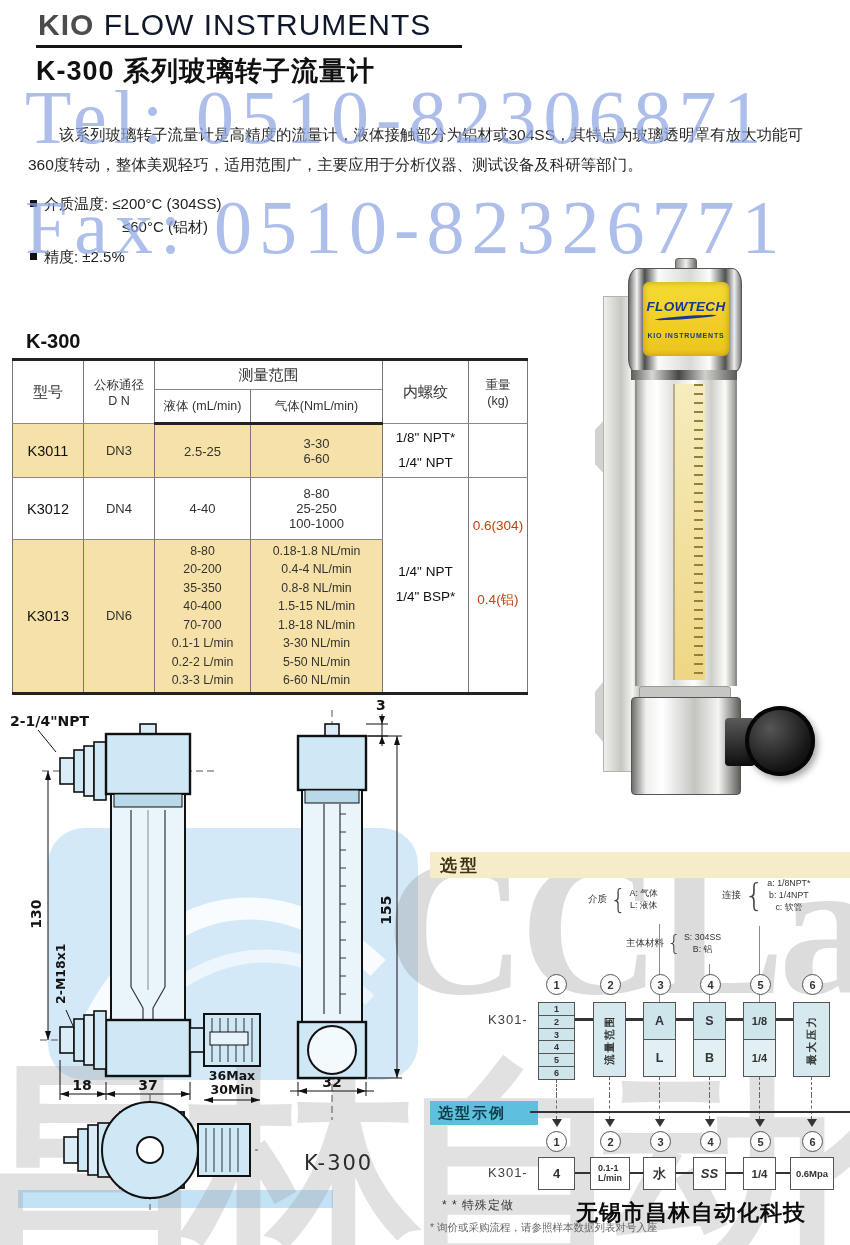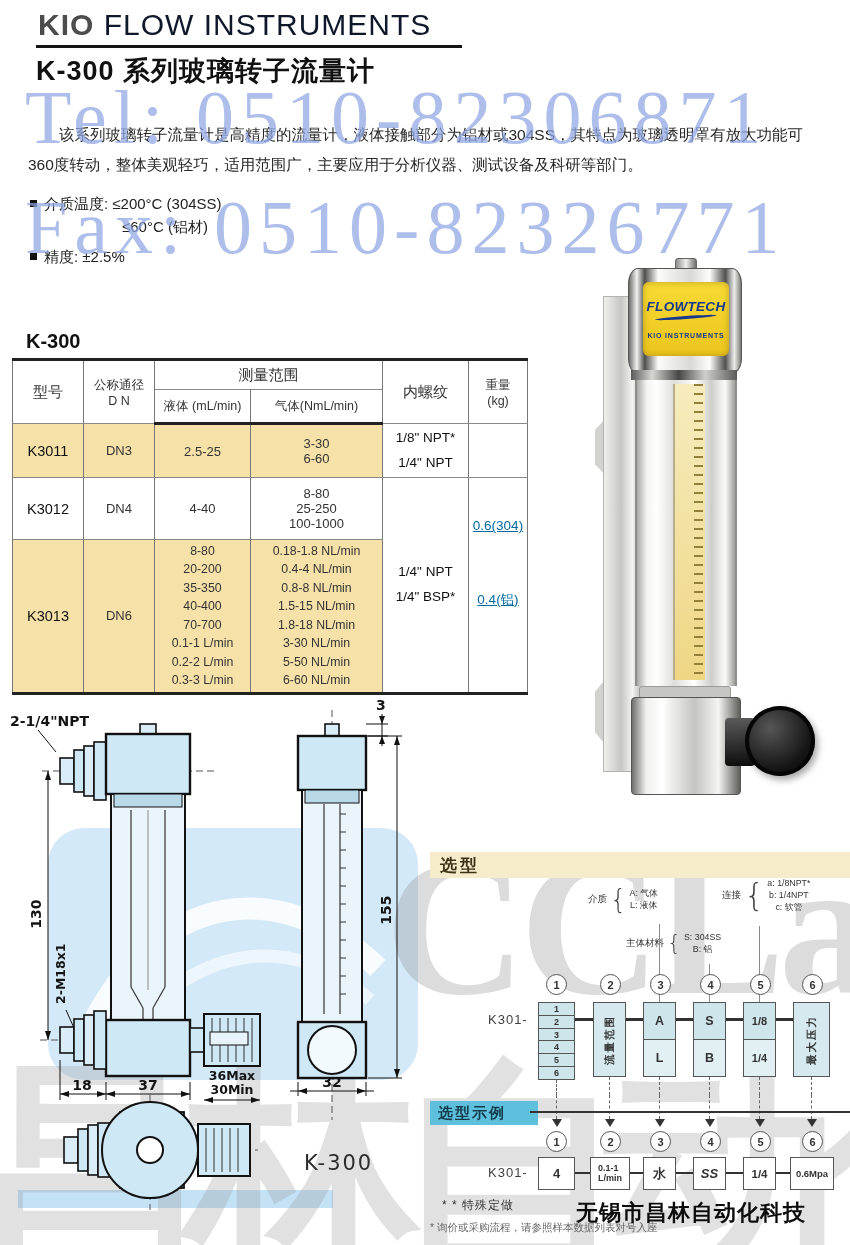--- a/index.html
+++ b/index.html
@@ -36,21 +36,21 @@
   table.spec td,table.spec th{border-left:1px solid #777;border-right:1px solid #777;
              border-top:1px solid #888;border-bottom:1px solid #888;
              text-align:center;vertical-align:middle;font-weight:normal;padding:2px 1px;}
   table.spec tr.hdr2 th{border-bottom:3px solid #222;}
   th.h1{font-size:15px;color:#333;}
   th.h2{font-size:12.5px;color:#333;}
   td.model{font-size:14.5px;font-weight:bold;color:#111;}
   td.val{font-size:13px;color:#333;}
   td.val-sm{font-size:12.3px;color:#333;line-height:1.5;}
   td.thread{font-size:13.5px;font-weight:bold;color:#111;line-height:1.8;}
-  td.weight{font-size:13.5px;font-weight:bold;color:#0369a1;text-decoration:underline;}
+  td.weight{font-size:13.5px;font-weight:bold;color:#c2410c;}
   .yl{background:#f6e2a8;}
 
   
   .photo{z-index:2;}
   .bracket{background:linear-gradient(90deg,#efefec,#c6c6c2 45%,#f4f4f1 75%,#b5b5b1);border:1px solid #b3b3af;}
   .notch{background:#d2d2ce;clip-path:polygon(100% 0,0 22%,0 78%,100% 100%);}
   .cap{border-radius:10px/16px;
        background:linear-gradient(90deg,#6e6e6c 0%,#f2f2f0 7%,#4f4f4d 14%,#fbfbf9 26%,#d9d9d6 55%,#fdfdfb 72%,#525250 86%,#ededeb 94%,#7c7c7a 100%);
        border:1px solid #555;}
   .capscrew{background:linear-gradient(90deg,#8e8e8c,#f0f0ee,#6e6e6c);border:1px solid #666;border-radius:3px;}

